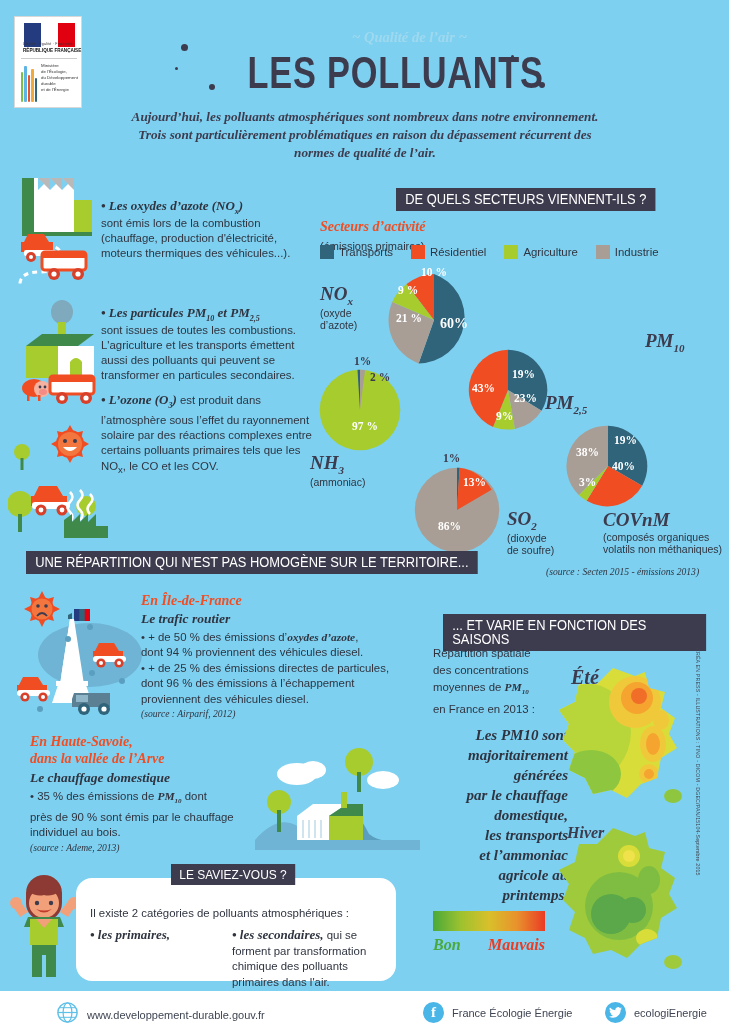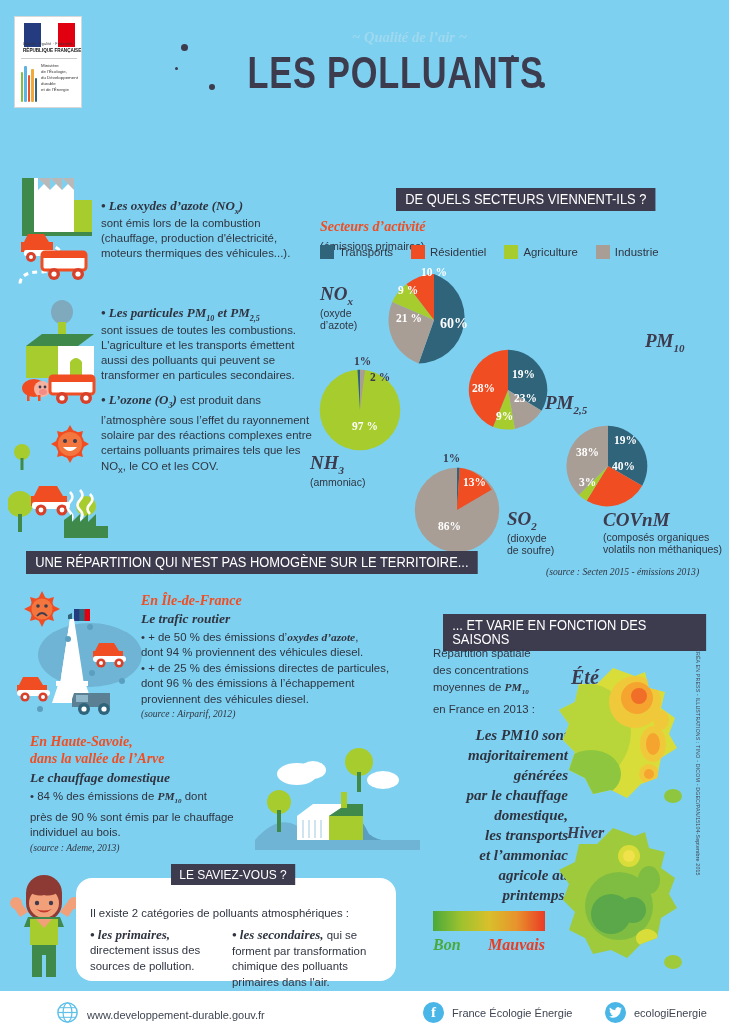--- a/index.html
+++ b/index.html
@@ -125,20 +125,21 @@
   </div>
 
   <div class="abs dot d1"></div>
   <div class="abs dot d2"></div>
   <div class="abs dot d3"></div>
   <div class="abs dot d4"></div>
   <div class="abs dot d5"></div>
 
   <div class="abs kicker serif-it">~ Qualité de l’air ~</div>
   <div class="abs maintitle">LES POLLUANTS</div>
+  <div class="abs intro serif-it">Aujourd’hui, les polluants atmosphériques sont nombreux dans notre environnement. Trois sont particulièrement problématiques en raison du dépassement récurrent des normes de qualité de l’air.</div>
 
   <svg class="abs" style="left:10px; top:170px;" width="92" height="120">
     <path d="M12 8 L12 62 L82 62 L82 30 L64 30 L64 8 L52 20 L52 8 L40 20 L40 8 L28 20 L28 8 Z" fill="#ffffff"></path>
     <path d="M12 8 L12 62 L24 62 L24 8 Z" fill="#3f8a4a"></path>
     <path d="M28 8 L40 20 L40 8 Z" fill="#b9b9b9"></path>
     <path d="M40 8 L52 20 L52 8 Z" fill="#b9b9b9"></path>
     <path d="M52 8 L64 20 L64 8 Z" fill="#b9b9b9"></path>
     <rect x="64" y="30" width="18" height="32" fill="#a7cc2e"></rect>
     <rect x="12" y="62" width="70" height="4" fill="#3f8a4a"></rect>
     <path d="M28 74 q24 0 24 14 t-22 14 q-20 0 -20 12" stroke="#fff" stroke-width="3" fill="none" stroke-dasharray="5 4"></path>
@@ -300,21 +301,21 @@
   <div class="abs" style="left:466px; top:348px; width:84px; height:84px;">
     <svg width="84" height="84" viewBox="0 0 100 100">
       <path d="M50 50 L50 2 A48 48 0 0 1 89.9 74.8 Z" fill="#2f647a"></path>
       <path d="M50 50 L89.9 74.8 A48 48 0 0 1 58.2 96.3 Z" fill="#a89e96"></path>
       <path d="M50 50 L58.2 96.3 A48 48 0 0 1 32.2 94.0 Z" fill="#a7cc2e"></path>
       <path d="M50 50 L32.2 94.0 A48 48 0 0 1 50 2 Z" fill="#f04d23"></path>
     </svg>
     <span class="plab" style="left:46px; top:20px;">19%</span>
     <span class="plab" style="left:48px; top:44px;">23%</span>
     <span class="plab" style="left:30px; top:62px;">9%</span>
-    <span class="plab" style="left:6px; top:34px;">28%</span>
+    <span class="plab" style="left:6px; top:34px;">43%</span>
   </div>
   <div class="abs pname" style="left:545px; top:392px;">PM<sub style="font-size:11px">2,5</sub></div>
 
   <div class="abs" style="left:318px; top:368px; width:84px; height:84px;">
     <svg width="84" height="84" viewBox="0 0 100 100">
       <circle cx="50" cy="50" r="48" fill="#a7cc2e"></circle>
       <path d="M50 50 L50 2 A48 48 0 0 1 56.0 2.4 Z" fill="#a89e96"></path>
       <path d="M50 50 L47.0 2.1 A48 48 0 0 1 50 2 Z" fill="#2f647a"></path>
     </svg>
     <span class="plab dark" style="left:36px; top:-13px;">1%</span>
@@ -442,21 +443,21 @@
     </p>
     <div class="src" style="margin-top:1px;">(source : Airparif, 2012)</div>
   </div>
 
   <div class="abs" style="left:30px; top:733px; width:250px;">
     <div class="serif-it" style="font-size:14px; color:#f04d23; line-height:17px;">
       <span>En Haute-Savoie,</span><br><span>dans la vallée de l’Arve</span>
     </div>
     <div class="serif-it" style="font-size:13.5px; color:#2f3440; margin-top:3px;">Le chauffage domestique</div>
     <p class="body-txt" style="margin-top:3px;">
-      <span>• 84 % des émissions de </span><span class="serif-it">PM<sub style="font-size:7px">10</sub></span><span> dont</span><br>
+      <span>• 35 % des émissions de </span><span class="serif-it">PM<sub style="font-size:7px">10</sub></span><span> dont</span><br>
       <span>près de 90 % sont émis par le chauffage</span><br>
       <span>individuel au bois.</span>
     </p>
     <div class="src" style="margin-top:1px;">(source : Ademe, 2013)</div>
   </div>
 
   <svg class="abs" style="left:255px; top:740px;" width="165" height="110">
     <ellipse cx="42" cy="34" rx="20" ry="11" fill="#ffffff"></ellipse>
     <ellipse cx="58" cy="30" rx="13" ry="9" fill="#ffffff"></ellipse>
     <ellipse cx="128" cy="40" rx="16" ry="9" fill="#ffffff"></ellipse>
@@ -500,21 +501,20 @@
 
   <div class="abs card" style="left:76px; top:878px; width:320px; height:103px;">
     <div style="position:absolute; left:95px; top:-14px;">
       <span class="bar-title" style="font-size:13px; padding:4px 9px;">LE SAVIEZ-VOUS ?</span>
     </div>
     <div style="position:absolute; left:14px; top:28px; width:292px;">
       <div class="body-txt">Il existe 2 catégories de polluants atmosphériques :</div>
       <div style="display:flex; gap:12px; margin-top:4px;justify-content:space-between;">
         <div style="width:130px;">
           <span class="lead">• les primaires,</span>
-          <div class="body-txt">directement issus des sources de pollution.</div>
         </div>
         <div style="width:150px;">
           <span class="lead">• les secondaires,</span><span class="body-txt"> qui se</span>
           <div class="body-txt">forment par transformation chimique des polluants primaires dans l'air.</div>
         </div>
       </div>
     </div>
   </div>
 
   <div class="abs" style="left:443px; top:614px;">

